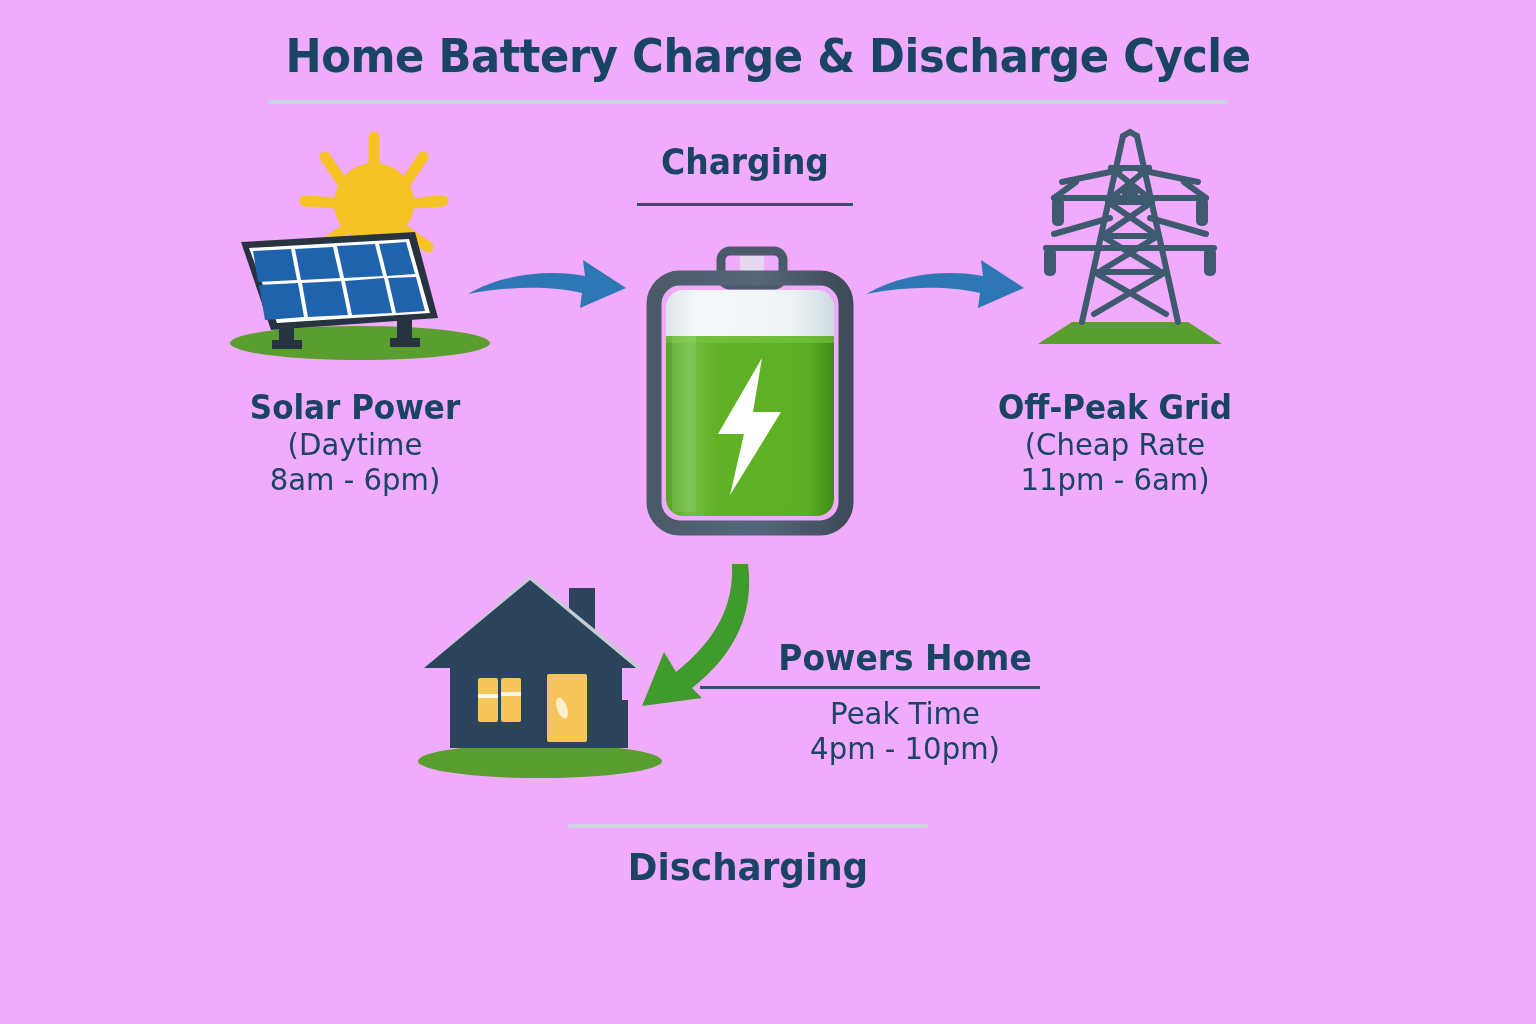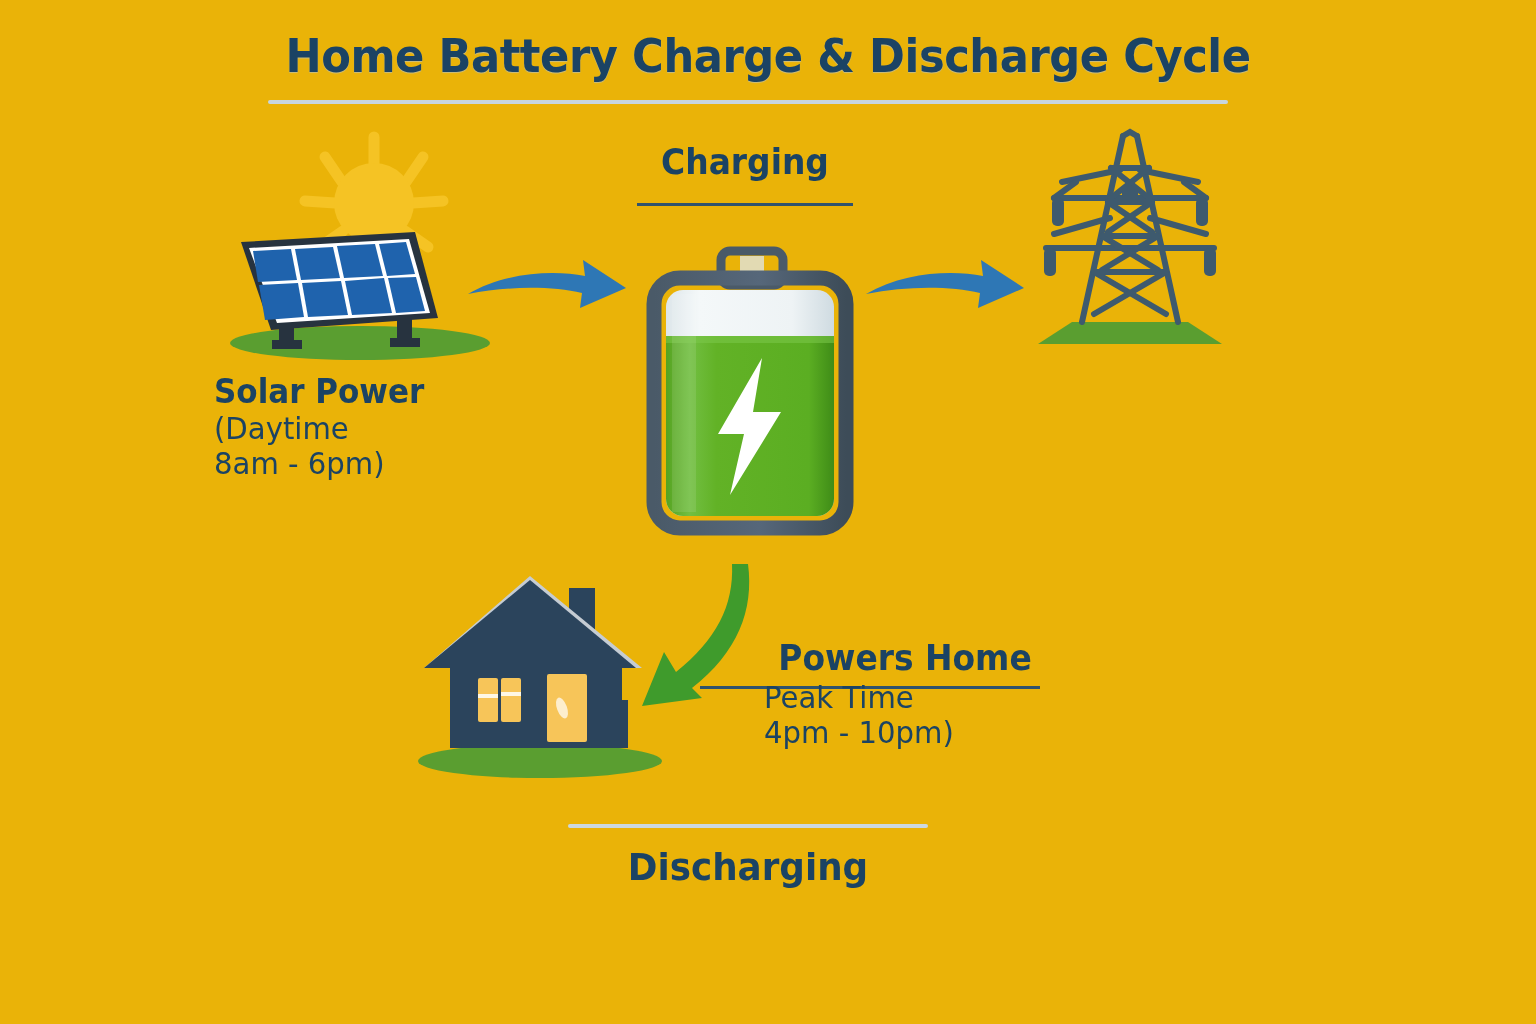--- a/index.html
+++ b/index.html
@@ -4,21 +4,21 @@
 <style>
   html, body {
     margin: 0;
     padding: 0;
     background: #ffffff;
   }
   #canvas {
     position: relative;
     width: 1536px;
     height: 1024px;
-    background: #eab308;
+    background: #f0abfc;
     overflow: hidden;
     font-family: "Liberation Sans", sans-serif;
     color: #1d4360;
   }
 
   
   #title {
     position: absolute;
     left: 0;
     top: 28px;
@@ -36,21 +36,21 @@
     position: absolute;
     left: 268px;
     top: 100px;
     width: 960px;
     height: 4px;
     background: #c8d6df;
     border-radius: 2px;
   }
 
   
-  .label-block { position: absolute; line-height: 1.12; }
+  .label-block { position: absolute; text-align: center; line-height: 1.12; margin-top: 16px; }
   .lbl-strong { font-weight: bold; font-size: 33px; color: #1b4364; font-family:"DejaVu Sans", sans-serif; transform: scaleX(0.94);}
   .lbl-reg    { font-weight: normal; font-size: 31px; color: #1b4364; font-family:"DejaVu Sans", sans-serif; transform: scaleX(0.94);}
 
   
   .stage-label {
     position: absolute;
     text-align: center;
     font-weight: bold;
     font-size: 35px;
     color: #1b4364;
@@ -219,20 +219,25 @@
       <g fill="#3e5a6e">
         <rect x="42" y="76" width="12" height="28" rx="5"></rect>
         <rect x="186" y="76" width="12" height="28" rx="5"></rect>
         <rect x="34" y="126" width="12" height="28" rx="5"></rect>
         <rect x="194" y="126" width="12" height="28" rx="5"></rect>
         <rect x="112" y="64" width="16" height="16"></rect>
       </g>
     </svg>
   </div>
 
+  <div class="label-block" style="left:965px; top:374px; width:300px;">
+    <div class="lbl-strong">Off-Peak Grid</div>
+    <div class="lbl-reg">(Cheap Rate</div>
+    <div class="lbl-reg">11pm - 6am)</div>
+  </div>
 
   <div class="svg-holder" style="left:620px; top:548px;">
     <svg width="200" height="180" viewBox="0 0 200 180">
       <path d="M128,16 C134,62 118,104 72,140
                L82,150 L22,158 L44,104 L56,124
                C96,92 114,58 112,16 Z" fill="#3f9b2c"></path>
     </svg>
   </div>
 
   <div class="svg-holder" style="left:412px; top:558px;">

